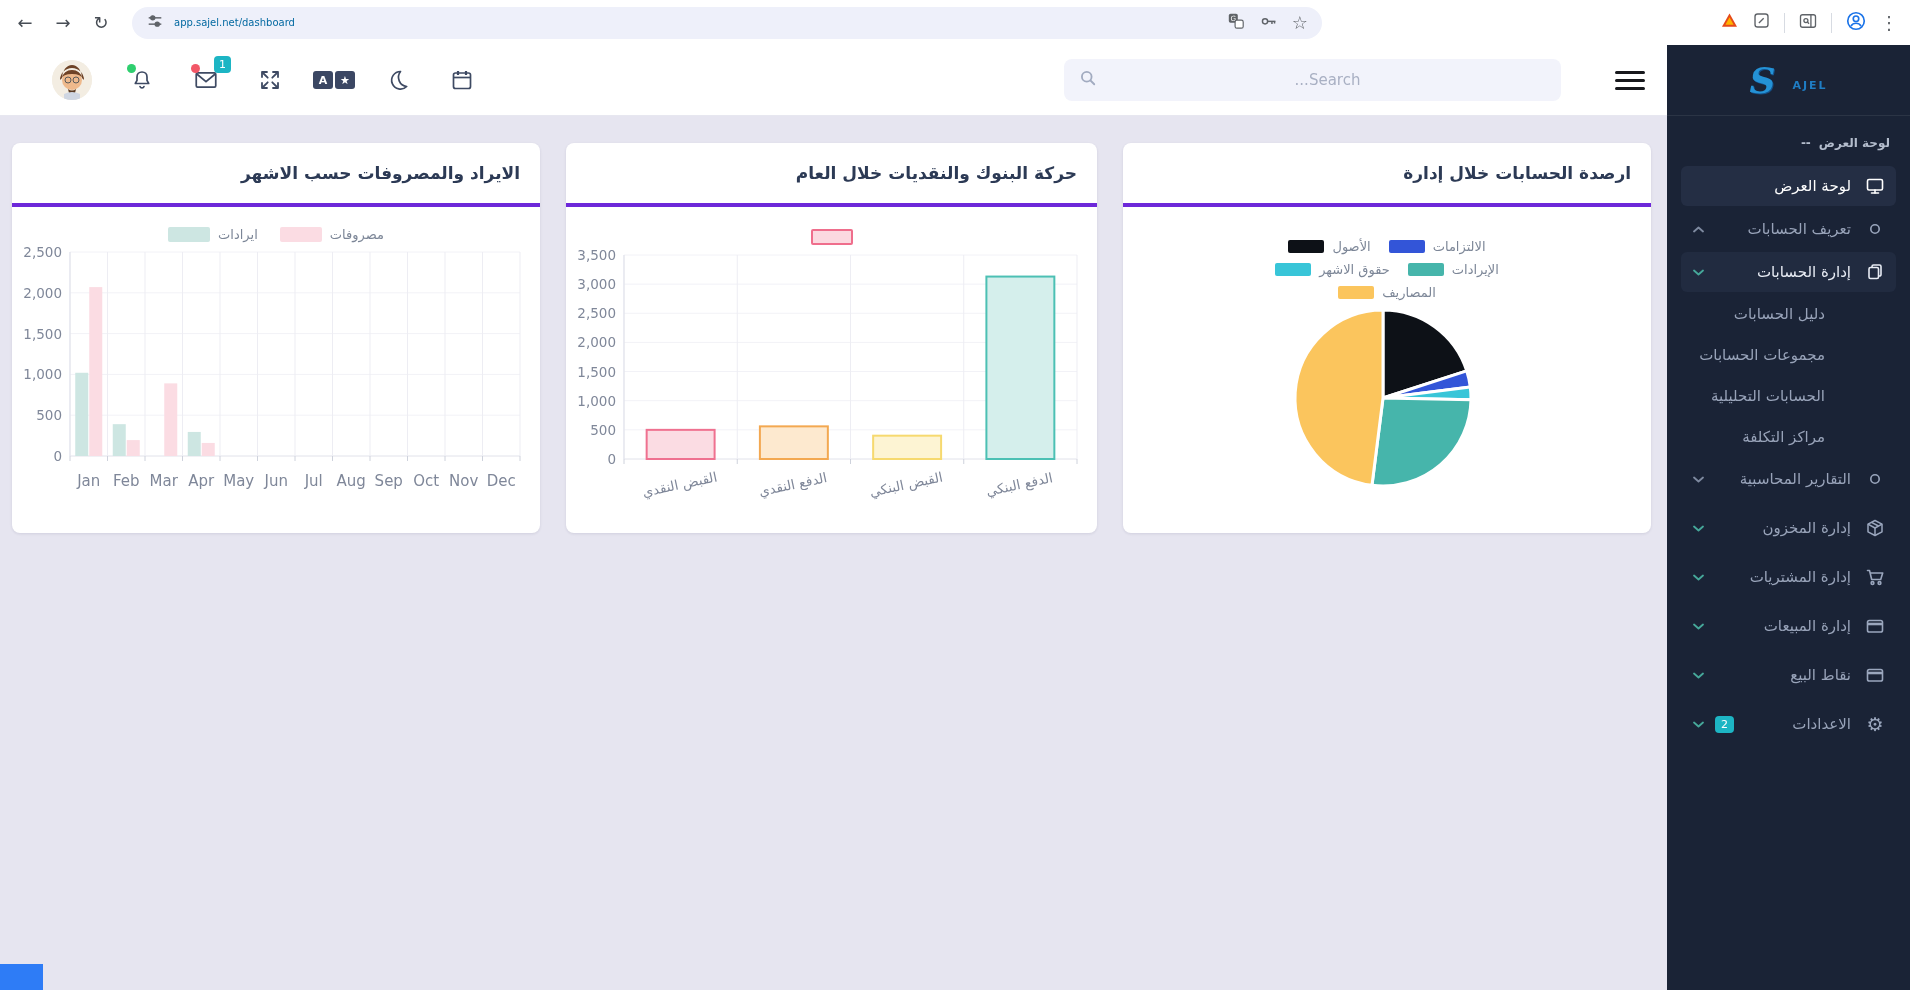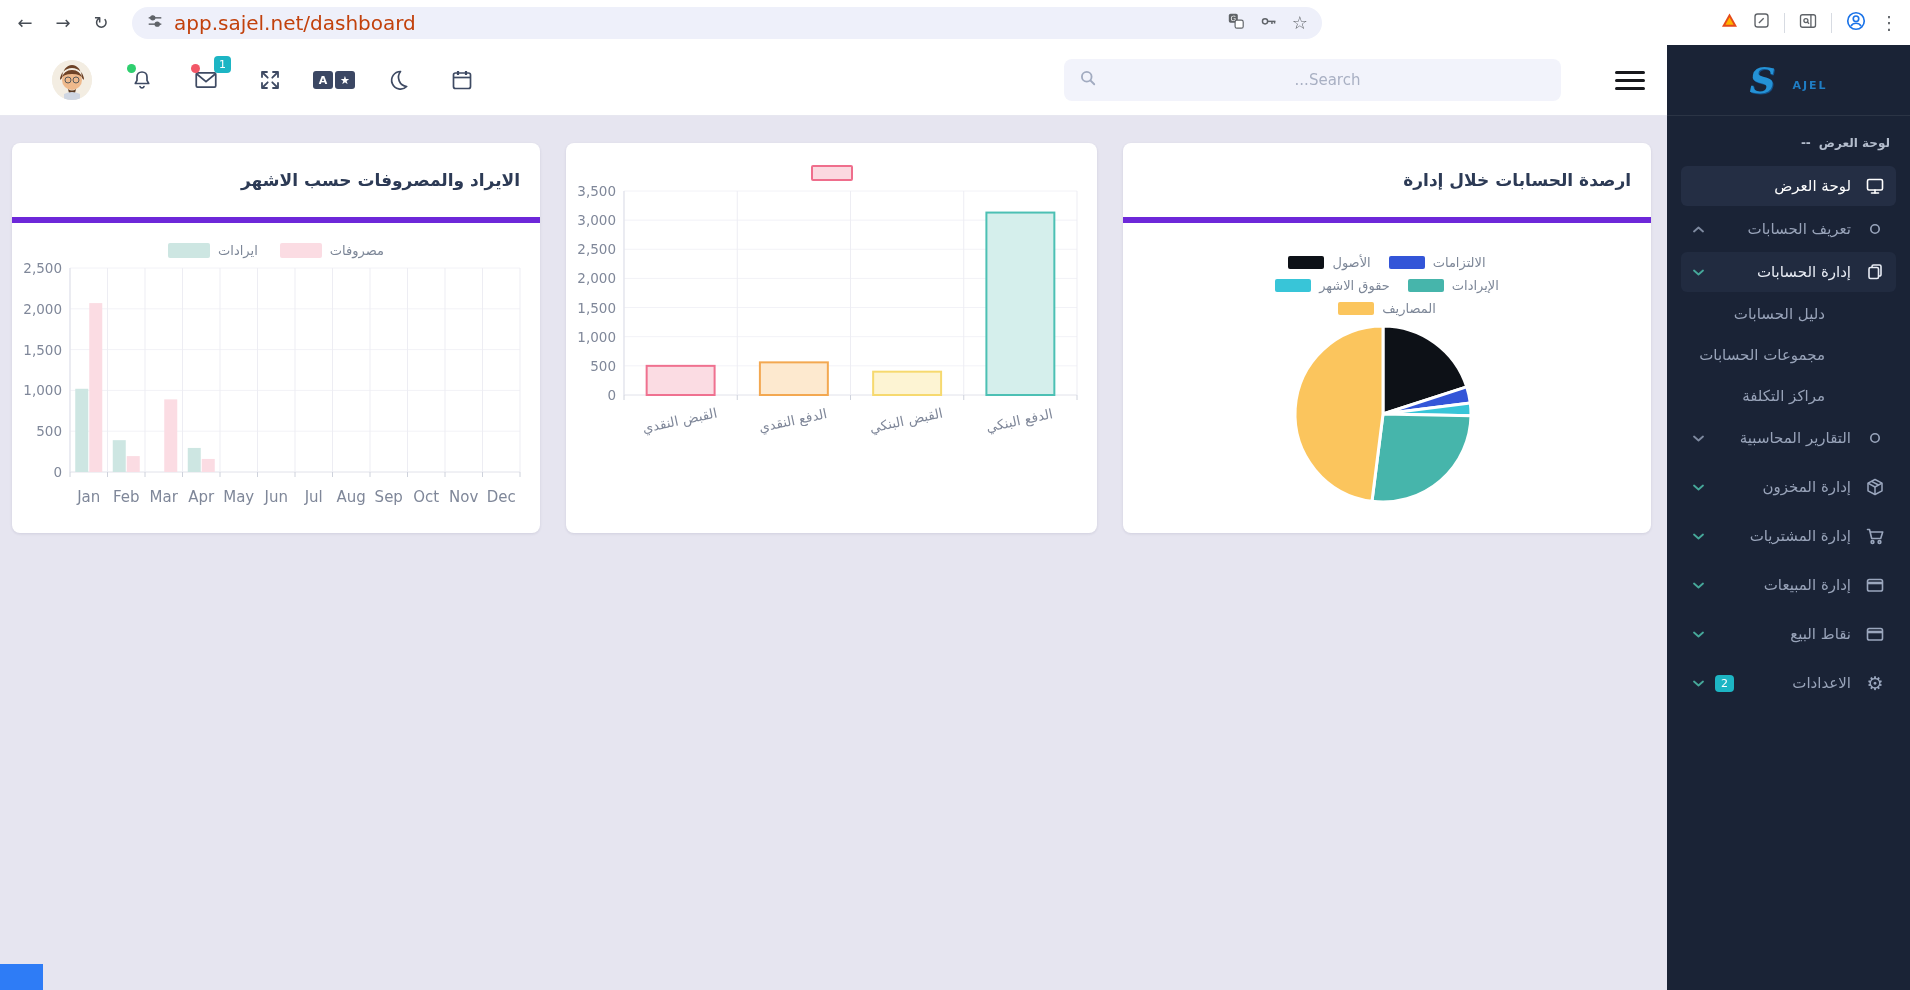--- a/index.html
+++ b/index.html
@@ -6,21 +6,21 @@
   html,body { width:1910px; height:990px; overflow:hidden;
     font-family:"DejaVu Sans","Liberation Sans",sans-serif; background:#e6e5f0; }
 
   
   .chrome { height:45px; background:#fff; display:flex; align-items:center;
     padding:0 12px 0 8px; gap:4px; }
   .chrome .nav-ic { width:34px; height:34px; display:flex; align-items:center;
     justify-content:center; font-size:18px; color:#474d55; border-radius:50%; }
   .url-pill { flex:0 0 1190px; height:32px; background:#eef0fa; border-radius:16px;
     display:flex; align-items:center; padding:0 14px; margin:0 10px; gap:10px; }
-  .url-text { font-size:20px; color:#c2410c; flex:1; }
+  .url-text { font-size:10px; color:#0369a1; flex:1; }
   .pill-right { display:flex; align-items:center; gap:14px; color:#5f6368; }
   .chrome-right { display:flex; align-items:center; gap:13px; margin-left:auto; color:#5f6368; }
   .chrome-sep { width:1px; height:20px; background:#d7dbe2; }
   .glyph { font-size:18px; color:#5f6368; }
 
   
   .app { display:flex; height:945px; }
   .main { flex:1; display:flex; flex-direction:column; min-width:0; }
 
   
@@ -46,21 +46,21 @@
     font-family:"DejaVu Sans","Liberation Sans",sans-serif; }
   .search-pill input::placeholder { color:#a9b0c3; }
   .hamburger { width:30px; display:flex; flex-direction:column; gap:5px; margin-left:18px; }
   .hamburger i { display:block; height:3px; background:#17181c; border-radius:2px; }
 
   
   .content { flex:1; background:#e6e5f0; padding:27px 0 0 12px; display:flex;
     gap:26px; align-items:flex-start; }
   .card { background:#fff; border-radius:8px; height:390px;
     box-shadow:0 1px 3px rgba(30,30,70,.10); }
-  .card-head { height:80px; border-bottom:6px solid #6d28d9; display:flex;
+  .card-head { height:64px; border-bottom:4px solid #6d28d9; display:flex;
     align-items:center; justify-content:flex-end; padding:8px 20px; }
   .card-title { font-size:17px; font-weight:bold; color:#2c3a55; direction:rtl; }
   .card-body { padding:0 12px; }
   .legend-row { display:flex; justify-content:center; align-items:center;
     gap:22px; margin-top:20px; }
   .legend-item { display:flex; align-items:center; gap:8px; cursor:pointer; }
   .legend-item .sw { width:42px; height:15px; border-radius:2px; display:inline-block; }
   .legend-item .lg-lbl { font-size:13px; color:#7c8697; direction:rtl; }
   .pie-legend .sw { width:36px; height:13px; }
   .pie-legend { gap:18px; margin-top:8px; }
@@ -319,20 +319,23 @@
                 <text x="327.25" y="244" text-anchor="middle" font-size="15" fill="#7f8799">Aug</text>
                 <text x="364.75" y="244" text-anchor="middle" font-size="15" fill="#7f8799">Sep</text>
                 <text x="402.25" y="244" text-anchor="middle" font-size="15" fill="#7f8799">Oct</text>
                 <text x="439.75" y="244" text-anchor="middle" font-size="15" fill="#7f8799">Nov</text>
                 <text x="477.25" y="244" text-anchor="middle" font-size="15" fill="#7f8799">Dec</text>
               </svg></div>
         </div>
       </div>
 
       <div class="card" style="width:531px">
+        <div class="card-head">
+          <span class="card-title">حركة البنوك والنقديات خلال العام</span>
+        </div>
         <div class="card-body">
           <div class="legend-row" id="legend-1" style="margin-top: 0px;">
               <span class="marker-only" style="background: rgb(251, 217, 224); border-color: rgb(239, 110, 140);"></span>
             </div>
           <div id="chart-1"><svg width="507" height="258" viewBox="0 0 507 258">
                 <line x1="46" y1="214" x2="499" y2="214" stroke="#e1e2ea" stroke-width="1"></line>
                 <text x="38" y="219" text-anchor="end" font-size="13.5" fill="#7f8799">0</text>
                 <line x1="46" y1="184.85714285714286" x2="499" y2="184.85714285714286" stroke="#f2f2f7" stroke-width="1"></line>
                 <text x="38" y="189.85714285714286" text-anchor="end" font-size="13.5" fill="#7f8799">500</text>
                 <line x1="46" y1="155.71428571428572" x2="499" y2="155.71428571428572" stroke="#f2f2f7" stroke-width="1"></line>
@@ -468,20 +471,23 @@
               </svg>
             </span>
           </div>
           <div class="s-item sub">
             <span class="lbl">دليل الحسابات</span>
           </div>
           <div class="s-item sub">
             <span class="lbl">مجموعات الحسابات</span>
           </div>
           <div class="s-item sub">
+            <span class="lbl">الحسابات التحليلية</span>
+          </div>
+          <div class="s-item sub">
             <span class="lbl">مراكز التكلفة</span>
           </div>
           <div class="s-item">
             <span class="chev">
               <svg width="11" height="7" viewBox="0 0 11 7" fill="none" stroke="currentColor" stroke-width="1.8" stroke-linecap="round" stroke-linejoin="round">
                 <polyline points="1,1.5 5.5,5.5 10,1.5"></polyline>
               </svg>
             </span>
             <span class="sp"></span>
             <span class="lbl">التقارير المحاسبية</span>

